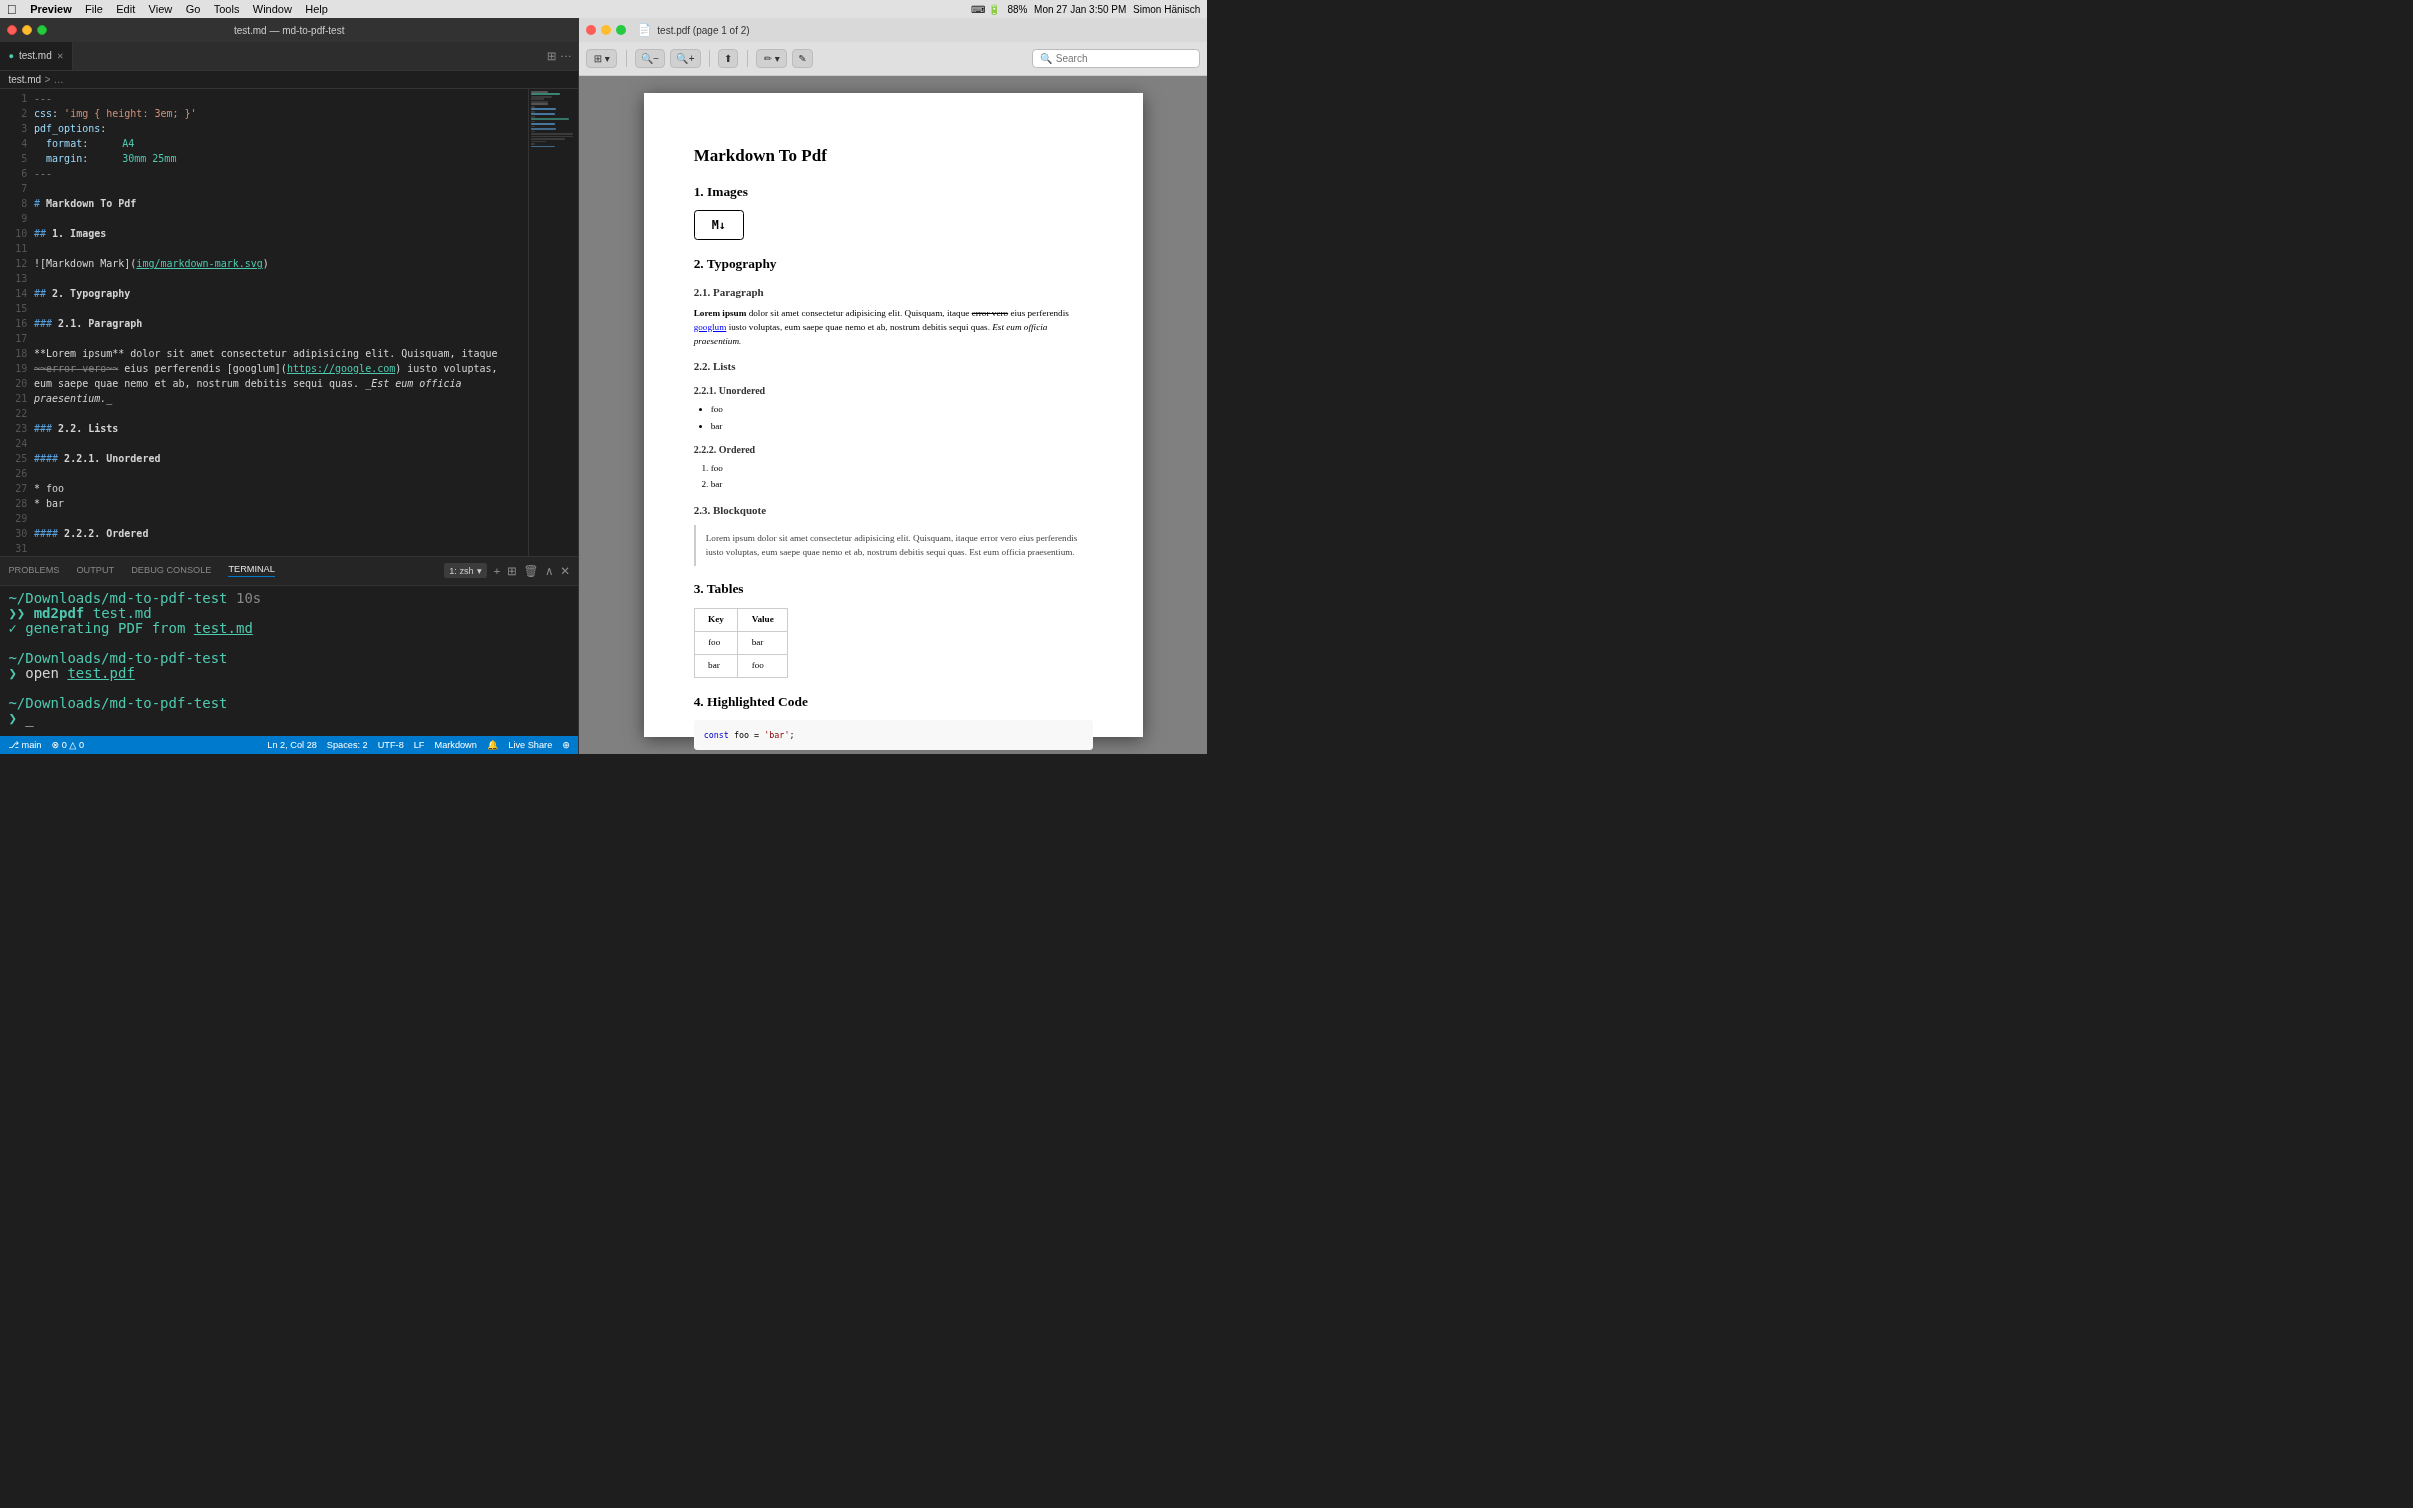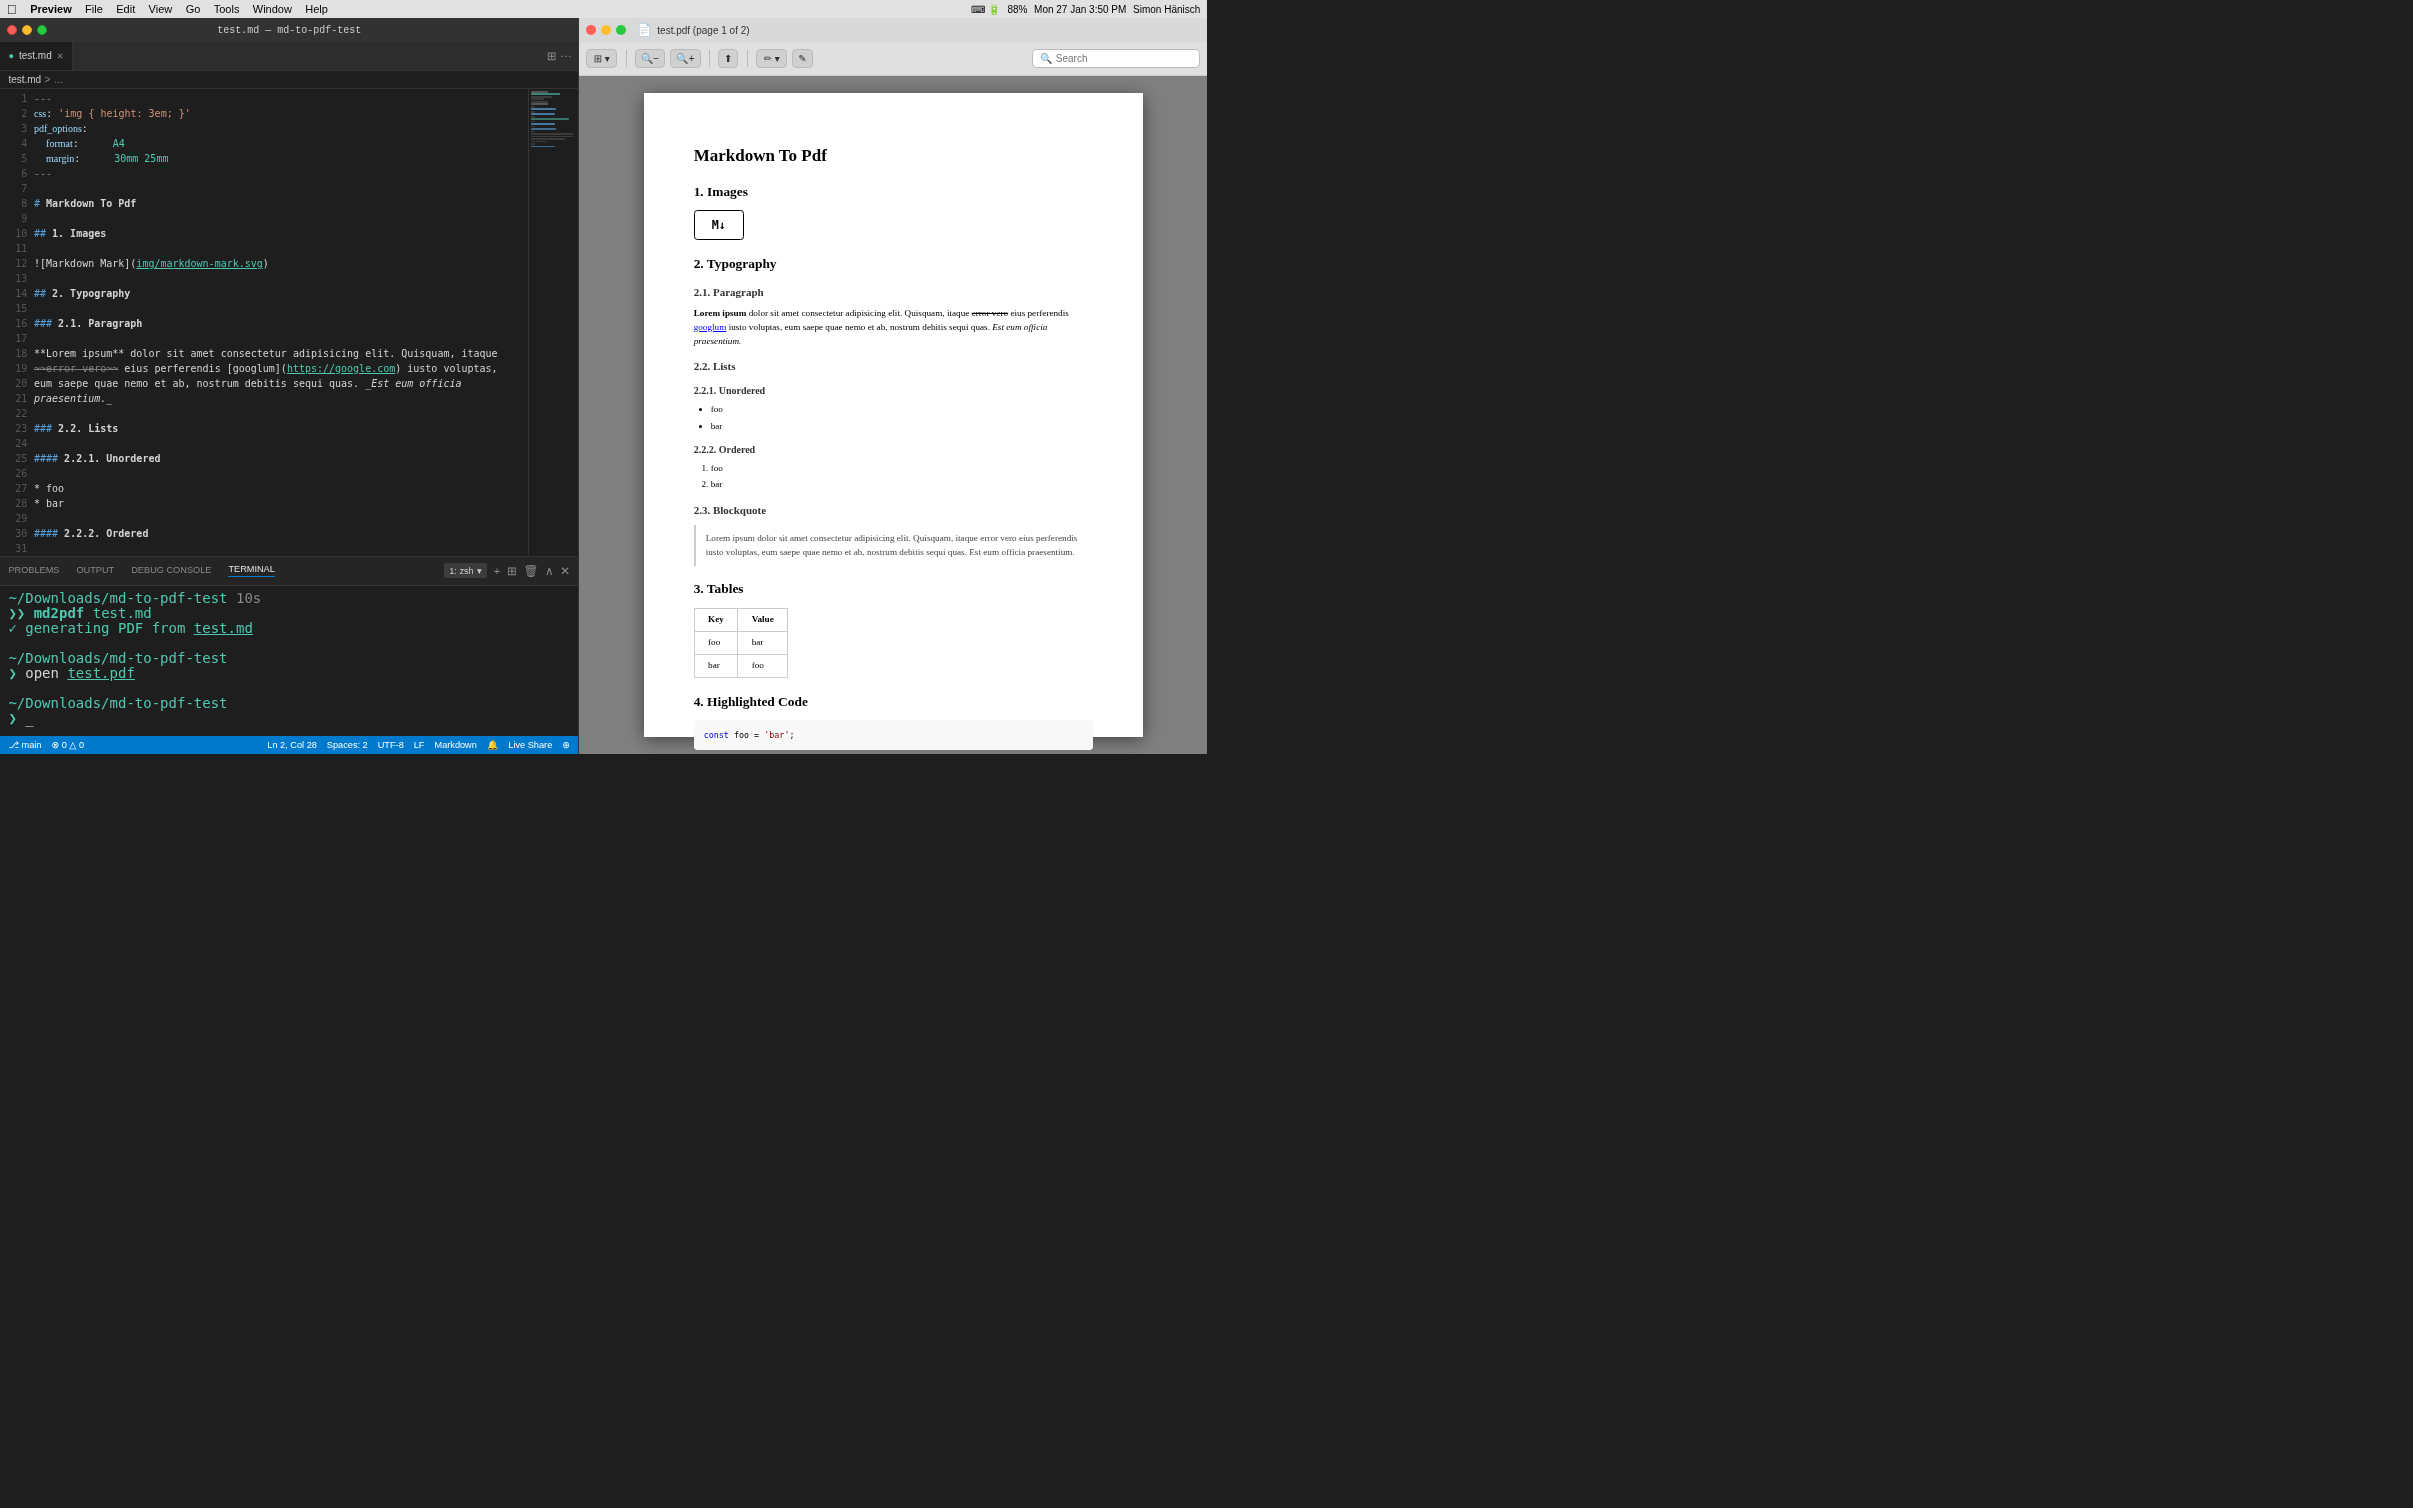--- a/index.html
+++ b/index.html
@@ -55,21 +55,20 @@
     .vscode-titlebar {
       background: #323233;
       height: 23.5px;
       display: flex;
       align-items: center;
       justify-content: center;
       font-size: 10px;
       color: #cccccc;
       position: relative;
       flex-shrink: 0;
-      font-family: Liberation Mono, monospace;
     }
     .traffic-lights {
       position: absolute;
       left: 6.7px;
       display: flex;
       gap: 5px;
     }
     .traffic-light {
       width: 10px;
       height: 10px;
@@ -158,21 +157,21 @@
       font-family: 'SF Mono', 'Menlo', 'Monaco', monospace;
       font-size: 10px;
       line-height: 15px;
       white-space: pre;
       color: #d4d4d4;
     }
     .c-gray { color: #808080; }
     .c-blue { color: #569cd6; }
     .c-green { color: #4ec9b0; margin-left: 28px; }
     .c-orange { color: #ce9178; margin-top: 14px; }
-    .c-light-blue { color: #9cdcfe; font-family: Liberation Serif, serif; }
+    .c-light-blue { color: #9cdcfe; }
     .c-white { color: #d4d4d4; }
     .c-link { color: #4ec9b0; text-decoration: underline; }
     .c-italic { font-style: italic; color: #d4d4d4; }
     .c-strike { text-decoration: line-through; color: #808080; }
 
     
     .minimap {
       width: 50px;
       background: #1e1e1e;
       border-left: 0.8px solid #333;

